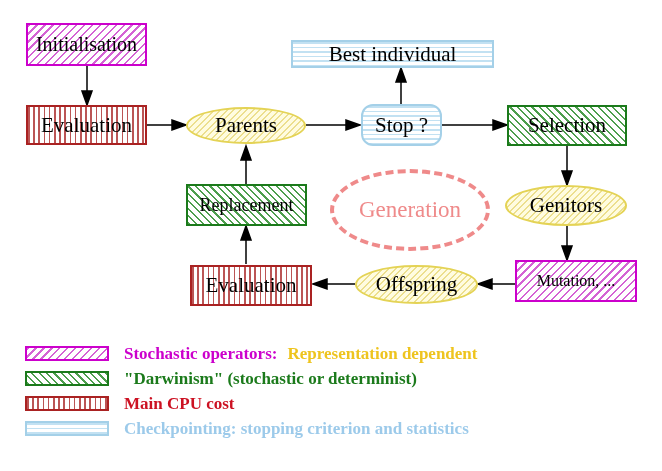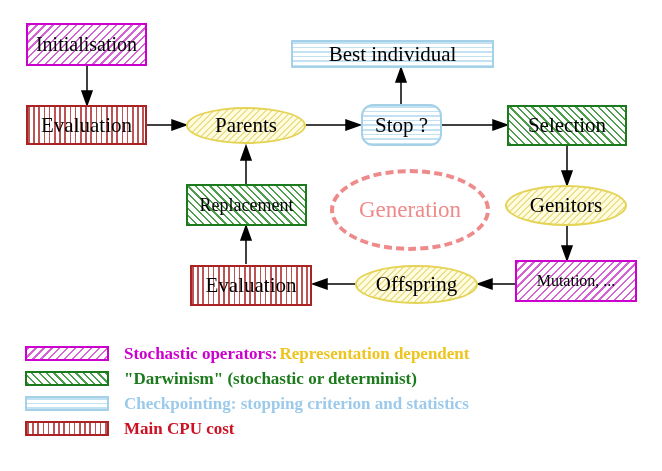--- a/index.html
+++ b/index.html
@@ -63,21 +63,21 @@
     left:330px;top:169px;width:160px;height:82px;
     border:4px dashed var(--salmon); border-radius:50%;
     color:var(--salmon); font-size:23px; background:transparent;
   }
   .crossover-line{display:block;text-align:center;}
 
   .legend{position:absolute;left:25px;top:346px;display:flex;flex-direction:column;gap:10px;}
   .legend-row{display:flex;align-items:center;height:15px;}
   .legend-swatch{box-sizing:border-box;width:84px;height:15px;flex:0 0 84px;background-color:#fff;}
   .legend-label{margin-left:15px;font-weight:bold;font-size:17px;white-space:nowrap;}
-  .legend-label .part2{margin-left:2px;font-family:Liberation Serif, serif;}
+  .legend-label .part2{margin-left:10px;font-family:Liberation Serif, serif;}
   .lt-magenta{color:var(--magenta);}
   .lt-gold{color:var(--gold-text);}
   .lt-green{color:var(--green);}
   .lt-crimson{color:var(--crimson-text);}
   .lt-blue{color:var(--blue-text);}
 </style>
 </head>
 <body>
 
 <div class="canvas">
@@ -184,26 +184,26 @@
         <span class="lt-magenta">Stochastic operators:</span><span class="lt-gold part2">Representation dependent</span>
       </div>
     </div>
     <div class="legend-row">
       <div class="legend-swatch hatch-green"></div>
       <div class="legend-label">
         <span class="lt-green">"Darwinism" (stochastic or determinist)</span>
       </div>
     </div>
     <div class="legend-row">
+      <div class="legend-swatch stripe-red"></div>
+      <div class="legend-label">
+        <span class="lt-crimson">Main CPU cost</span>
+      </div>
+    </div>
+    <div class="legend-row">
       <div class="legend-swatch stripe-cyan"></div>
       <div class="legend-label">
         <span class="lt-blue">Checkpointing: stopping criterion and statistics</span>
       </div>
     </div>
-    <div class="legend-row">
-      <div class="legend-swatch stripe-red"></div>
-      <div class="legend-label">
-        <span class="lt-crimson">Main CPU cost</span>
-      </div>
-    </div>
   </div>
 
 </div>
 
 </body></html>

